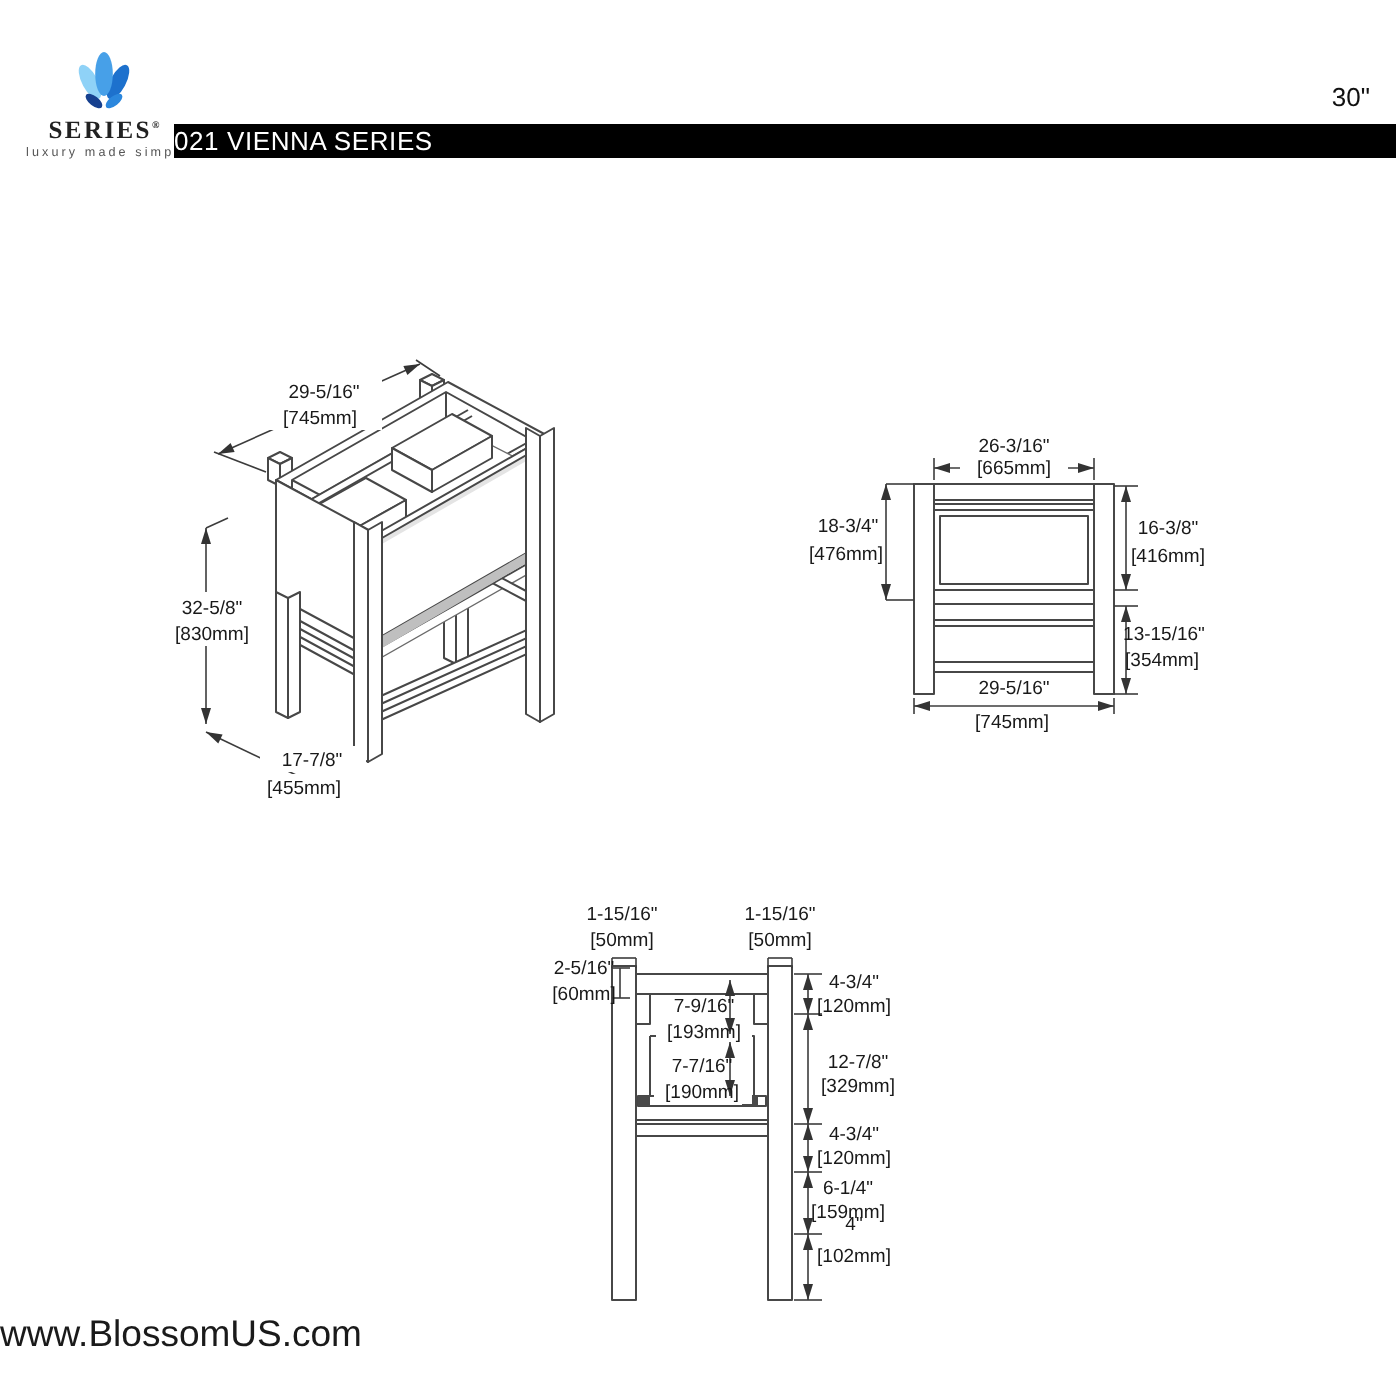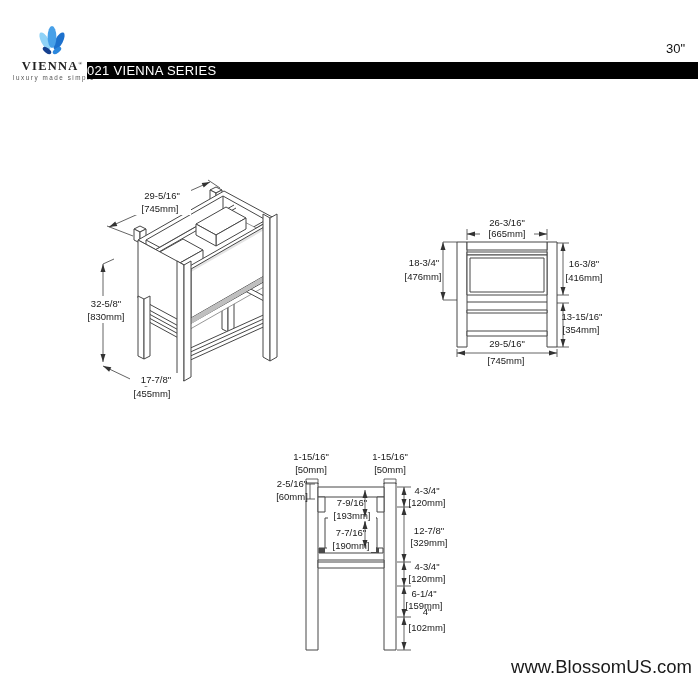--- a/index.html
+++ b/index.html
@@ -11,21 +11,21 @@
   #brand{font-family:"Liberation Serif",serif;font-weight:bold;font-size:12.5px;
          letter-spacing:1.2px;color:#222;line-height:13px;white-space:nowrap;}
   #brand sup{font-size:5px;letter-spacing:0;}
   #tagline{font-size:6.3px;letter-spacing:1.55px;color:#555;margin-top:1px;white-space:nowrap;}
   #size-label{position:absolute;top:41px;right:15px;font-size:13px;color:#111;}
   #series-bar{position:absolute;left:87px;top:62px;width:611px;height:17px;background:#000;
               color:#fff;font-size:13px;line-height:17px;text-align:left;
               padding:0;box-sizing:border-box;letter-spacing:.3px;}
   #series-bar span{padding-right:5px;}
   
-  #footer{position:absolute;left:0;top:656px;width:692px;text-align:right;
+  #footer{position:absolute;left:0;top:656px;width:692px;text-align:left;
           font-size:18.5px;color:#1a1a1a;}
   
   .view{position:absolute;}
   #iso{left:85px;top:158px;}
   #front{left:405px;top:210px;}
   #side{left:270px;top:438px;}
   .ln{stroke:#474747;stroke-width:1;fill:#fff;stroke-linejoin:round;}
   .lnn{stroke:#474747;stroke-width:1;fill:none;stroke-linejoin:round;}
   .thin{stroke:#6a6a6a;stroke-width:.7;fill:#fff;}
   .dim{stroke:#3c3c3c;stroke-width:.8;fill:none;}
@@ -41,21 +41,21 @@
 <div id="page">
 
   <div id="logo">
     <svg class="flower" width="40" height="33" viewBox="0 0 40 33">
       <ellipse cx="13" cy="17" rx="3.9" ry="9.5" fill="#8fd2f7" transform="rotate(-28 13 17)"></ellipse>
       <ellipse cx="27" cy="17" rx="3.9" ry="9.5" fill="#1d71cd" transform="rotate(28 27 17)"></ellipse>
       <ellipse cx="20" cy="13" rx="4.4" ry="11" fill="#47a0e8"></ellipse>
       <ellipse cx="15" cy="26.5" rx="2.4" ry="5" fill="#16408f" transform="rotate(-52 15 26.5)"></ellipse>
       <ellipse cx="25" cy="26.5" rx="2.4" ry="5" fill="#2b87dd" transform="rotate(52 25 26.5)"></ellipse>
     </svg>
-    <div id="brand"><span>VIENNA</span><sup>®</sup></div>
+    <div id="brand"><span>SERIES</span><sup>®</sup></div>
     <div id="tagline">luxury made simple</div>
   </div>
 
   <div id="size-label">30"</div>
 
   <div id="series-bar">
     <span>021 VIENNA SERIES</span>
   </div>
 
   <svg id="iso" class="view" width="215" height="247" viewBox="85 158 215 247">

